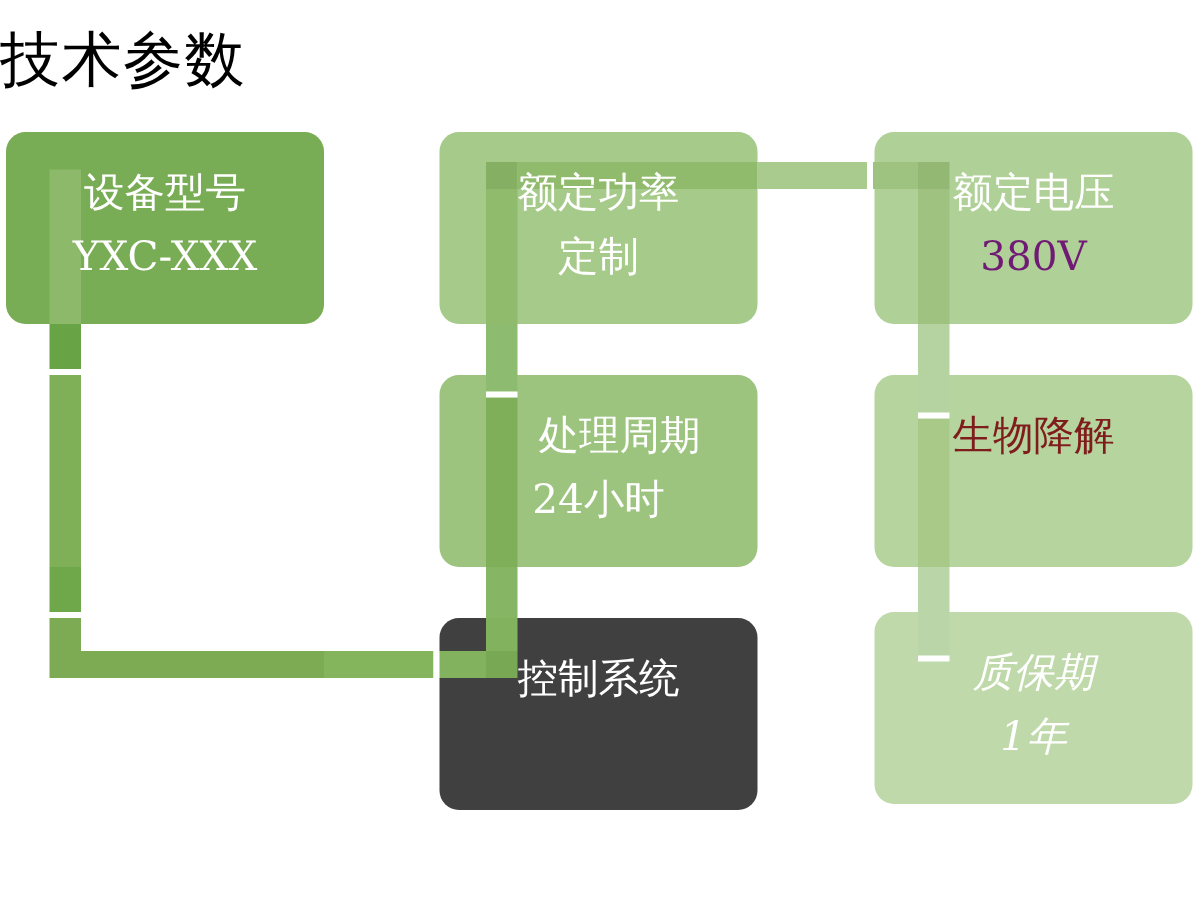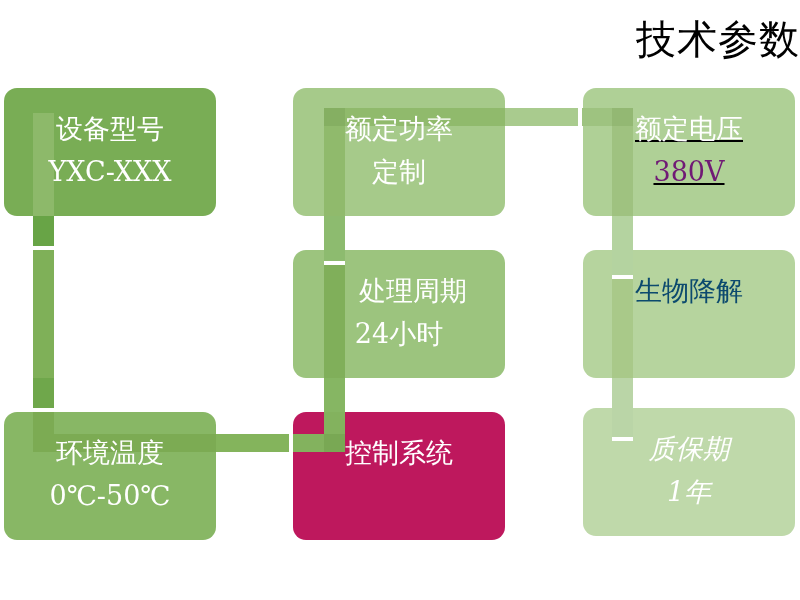--- a/index.html
+++ b/index.html
@@ -1,38 +1,38 @@
 <!DOCTYPE html>
 <html><head>
 <meta charset="utf-8">
 <style>
   html,body{margin:0;padding:0;}
   body{width:800px;height:600px;overflow:hidden;font-family:"DejaVu Serif","Liberation Serif",serif;}
   .slide{position:relative;width:800px;height:600px;background:#ffffff;}
   .title{
     position:absolute;left:0;top:12px;width:800px;
-    text-align:right;font-size:40px;font-weight:500;color:#000;
+    text-align:left;font-size:40px;font-weight:500;color:#000;
     font-family:"DejaVu Sans","Liberation Sans",sans-serif;
     letter-spacing:1px;
   }
   .box{
     position:absolute;width:212px;height:128px;border-radius:13px;
   }
   .box .txt{
     position:relative;z-index:5;height:100%;
     display:flex;flex-direction:column;align-items:center;
     padding-top:26px;box-sizing:border-box;row-gap:14px;
   }
   .box .label, .box .value{
     color:#ffffff;font-size:27px;line-height:29px;white-space:nowrap;
   }
   .seg{position:absolute;z-index:2;}
   .seam{position:absolute;z-index:3;}
   
-  .b0{left:4px;top:88px;}   .b1{left:293px;top:88px;}  .b2{left:583px;top:88px;text-decoration:underline;}
+  .b0{left:4px;top:88px;}   .b1{left:293px;top:88px;}  .b2{left:583px;top:88px;}
   .b3{left:4px;top:250px;}  .b4{left:293px;top:250px;} .b5{left:583px;top:250px;}
   .b6{left:4px;top:412px;}  .b7{left:293px;top:412px;} .b8{left:583px;top:408px;font-style:italic;}
 </style>
 </head>
 <body style="background-color: rgb(255, 255, 255);">
 
 <div class="slide">
 
   <div class="title" style="color: rgb(0, 0, 0);">技术参数</div>
 
@@ -55,30 +55,24 @@
       </div>
   </div>
   <div class="box b4" style="background-color: rgb(156, 196, 126);">
     <div class="txt">
         <span class="label" style="color: rgb(255, 255, 255); padding-left: 28px;">处理周期</span>
         <span class="value" style="color: rgb(255, 255, 255);">24小时</span>
       </div>
   </div>
   <div class="box b5" style="background-color: rgb(182, 212, 158);">
     <div class="txt">
-        <span class="value" style="color: #0c4a6e;">生物降解</span>
+        <span class="value" style="color: #7f1d1d;">生物降解</span>
       </div>
   </div>
-  <div class="box b6" style="background-color: rgb(136, 183, 101);">
-    <div class="txt">
-        <span class="label" style="color: rgb(255, 255, 255);">环境温度</span>
-        <span class="value" style="color: rgb(255, 255, 255);">0℃-50℃</span>
-      </div>
-  </div>
-  <div class="box b7" style="background-color: #be185d;">
+  <div class="box b7" style="background-color: #404040;">
     <div class="txt">
         <span class="label" style="color: rgb(255, 255, 255);">控制系统</span>
       </div>
   </div>
   <div class="box b8" style="background-color: rgb(191, 217, 170);">
     <div class="txt">
         <span class="label" style="color: rgb(255, 255, 255);">质保期</span>
         <span class="value" style="color: rgb(255, 255, 255);">1年</span>
       </div>
   </div>

